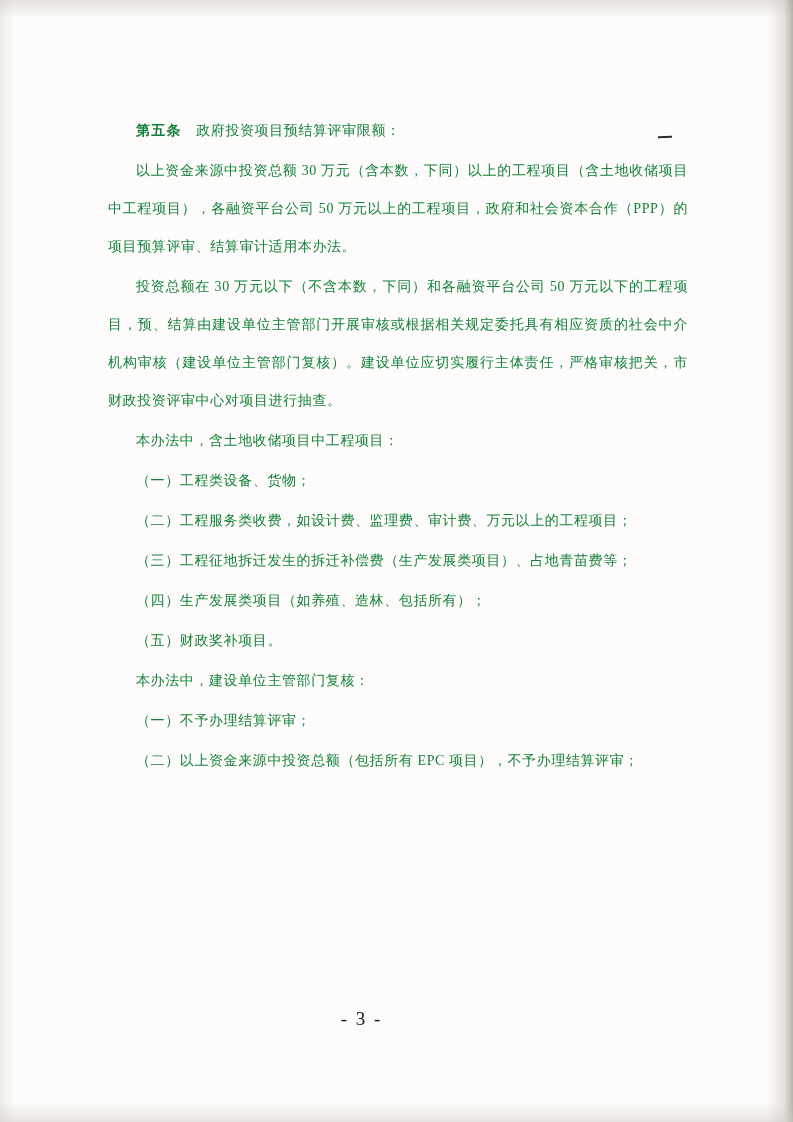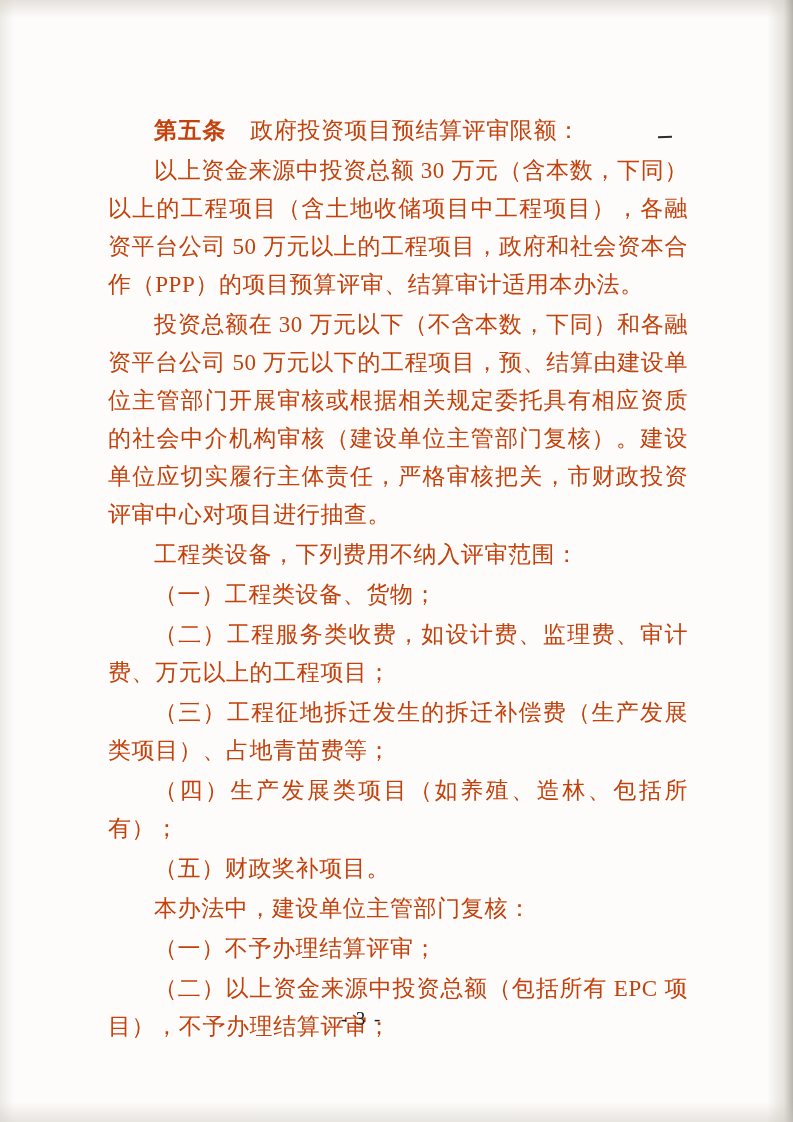--- a/index.html
+++ b/index.html
@@ -55,23 +55,23 @@
 
   .doc-body {
     position: absolute;
     left: 108px;
     top: 112px;
     width: 580px;
   }
 
   p.para {
     margin: 0 0 2px 0;
-    font-size: 23px;
+    font-size: 14px;
     line-height: 38px;
-    color: #c2410c;
+    color: #15803d;
     text-align: justify;
     text-justify: inter-ideograph;
     letter-spacing: 0.6px;
     text-indent: 2em;
     font-family: "Liberation Serif", "DejaVu Serif", serif;
   }
 
   p.para.first-line-title {
     text-indent: 2em;
   }
@@ -115,21 +115,21 @@
   <div class="scan-edge-bottom"></div>
 
   <div class="doc-body">
 
     <p class="para first-line-title"><span class="heading-run">第五条</span><span>　政府投资项目预结算评审限额：</span></p>
 
     <p class="para">以上资金来源中投资总额 30 万元（含本数，下同）以上的工程项目（含土地收储项目中工程项目），各融资平台公司 50 万元以上的工程项目，政府和社会资本合作（PPP）的项目预算评审、结算审计适用本办法。</p>
 
     <p class="para">投资总额在 30 万元以下（不含本数，下同）和各融资平台公司 50 万元以下的工程项目，预、结算由建设单位主管部门开展审核或根据相关规定委托具有相应资质的社会中介机构审核（建设单位主管部门复核）。建设单位应切实履行主体责任，严格审核把关，市财政投资评审中心对项目进行抽查。</p>
 
-    <p class="para">工程类设备，下列费用不纳入评审范围：</p>
+    <p class="para">本办法中，含土地收储项目中工程项目：</p>
 
     <p class="para">（一）工程类设备、货物；</p>
 
     <p class="para">（二）工程服务类收费，如设计费、监理费、审计费、万元以上的工程项目；</p>
 
     <p class="para">（三）工程征地拆迁发生的拆迁补偿费（生产发展类项目）、占地青苗费等；</p>
 
     <p class="para">（四）生产发展类项目（如养殖、造林、包括所有）；</p>
 
     <p class="para">（五）财政奖补项目。</p>

